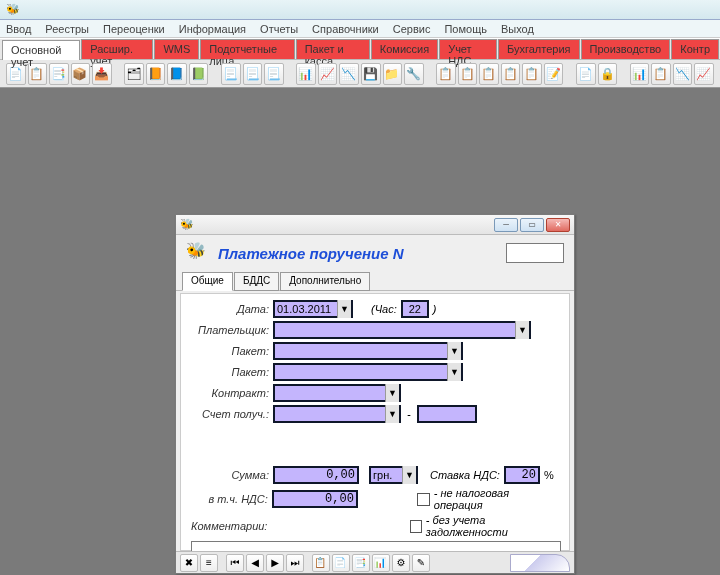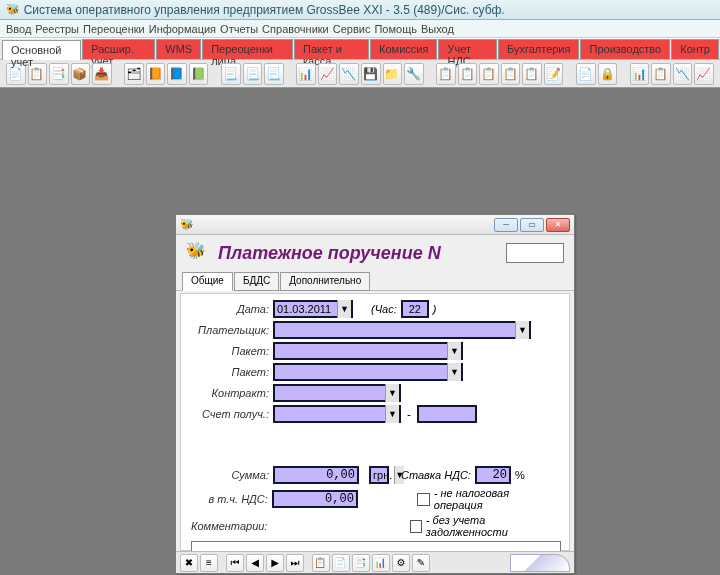--- a/index.html
+++ b/index.html
@@ -23,21 +23,21 @@
     display: flex;
     align-items: center;
   }
   .main-titlebar .icon { margin-right: 4px; font-size: 11px; }
   .menubar {
     background: #eef6f8;
     height: 18px;
     padding: 1px 6px;
     display: flex;
     align-items: center;
-    gap: 4px;
+    gap: 14px;
     color: #444;
     border-bottom: 1px solid #ccc;
   }
   .menubar span { cursor: default; }
   .tabbar {
     background: #e8e8e8;
     border-top: 1px solid #fff;
     border-bottom: 1px solid #bbb;
     height: 22px;
     display: flex;
@@ -115,21 +115,21 @@
   }
   .winbtn.close { background: linear-gradient(#f5b9b5,#e06a60); color:#fff; border-color:#b04030;}
   .dlg-header {
     display: flex;
     align-items: center;
     padding: 6px 10px;
     gap: 8px;
   }
   .dlg-header .bee { width: 24px; height: 24px; font-size: 16px; }
   .dlg-header .big {
-    font-size: 18px; font-style: italic; font-weight: bold; color: #701a75;
+    font-size: 15px; font-style: italic; font-weight: bold; color: #1d4ed8;
     flex: 1;
   }
   .dlg-header input {
     width: 58px; height: 20px; border: 1px solid #7a7a7a; font-size: 12px;
     text-align: center;
   }
   .subtabs {
     height: 20px;
     display: flex;
     padding: 0 6px;
@@ -191,40 +191,39 @@
     background: linear-gradient(135deg, #fff 0%, #fff 40%, #cce 40%, #fff 100%);
     border: 1px solid #aac;
     border-top-right-radius: 14px;
   }
 </style>
 </head>
 <body>
 
 <div class="main-titlebar">
   <span class="icon">🐝</span>
-  <span>Система оперативного управления предприятием GrossBee XXI - 3.5 (489)/Сис. субф.</span>
 </div>
 
 <div class="menubar">
   <span>Ввод</span>
   <span>Реестры</span>
   <span>Переоценки</span>
   <span>Информация</span>
   <span>Отчеты</span>
   <span>Справочники</span>
   <span>Сервис</span>
   <span>Помощь</span>
   <span>Выход</span>
 </div>
 
 <div class="tabbar">
   <div class="tab active">Основной учет</div>
   <div class="tab">Расшир. учет</div>
   <div class="tab">WMS</div>
-  <div class="tab">Переоценки лица</div>
+  <div class="tab">Подотчетные лица</div>
   <div class="tab">Пакет и касса</div>
   <div class="tab">Комиссия</div>
   <div class="tab">Учет НДС</div>
   <div class="tab">Бухгалтерия</div>
   <div class="tab">Производство</div>
   <div class="tab">Контр</div>
 </div>
 
 <div class="toolbar-row">
   <span class="tbicon">📄</span>
@@ -336,21 +335,21 @@
       </div>
       <span style="padding:0 6px;font-style:italic">-</span>
       <input class="inpt" style="width: 60px;" value="">
     </div>
 
     <div style="height:40px"></div>
 
     <div class="row">
       <span class="lbl">Сумма:</span>
       <input class="inpt num-inp" style="width: 86px;" value="0,00">
-      <div class="combo" style="width:20px;margin-left:10px">
+      <div class="combo" style="width:49px;margin-left:10px">
         <span>грн.</span>
         <span class="arrow">▼</span>
       </div>
       <span style="width:12px"></span>
       <span style="font-style:italic">Ставка НДС:</span>
       <input class="inpt num-inp" style="width: 36px; margin: 0px 4px;" value="20">
       <span>%</span>
     </div>
     <div class="row">
       <span class="lbl">в т.ч. НДС:</span>

